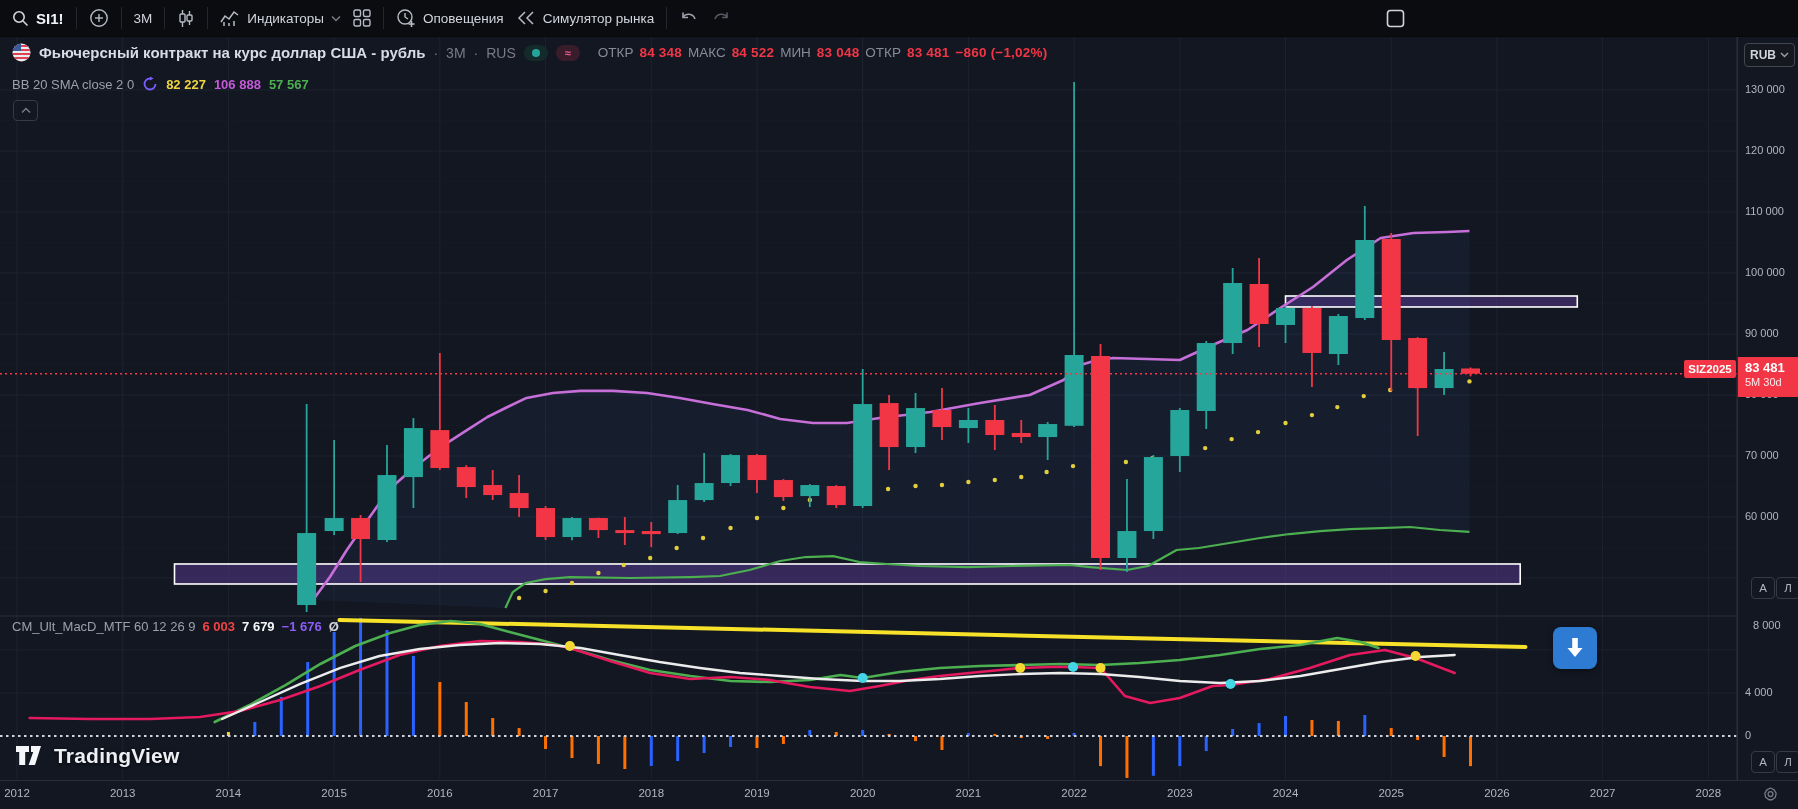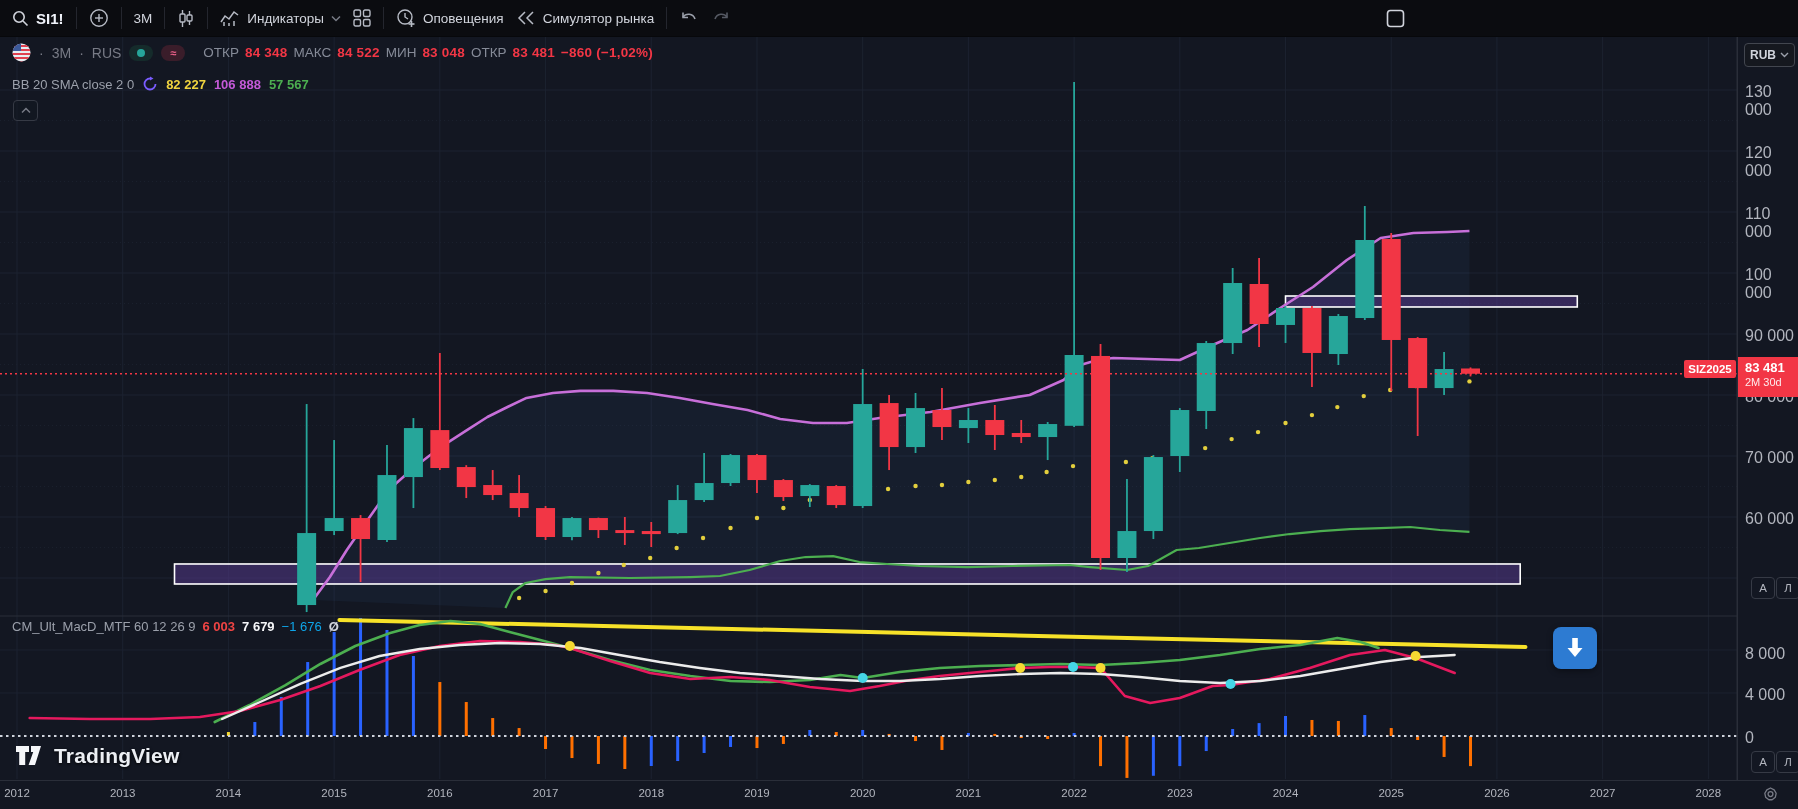--- a/index.html
+++ b/index.html
@@ -27,25 +27,25 @@
   #bb-row .lb{color:#9ba0ab;}
   #bb-row .v1{color:#f0d43f;font-weight:700;}
   #bb-row .v2{color:#c45ad8;font-weight:700;}
   #bb-row .v3{color:#4caf50;font-weight:700;}
   #collapse-btn{position:absolute;left:13px;top:100px;width:23px;height:19px;border:1px solid #363a45;border-radius:4px;
      display:flex;align-items:center;justify-content:center;color:#787b86;z-index:30;cursor:pointer;background:rgba(19,23,34,.6);}
   #macd-row{position:absolute;left:12px;top:619px;display:flex;align-items:center;gap:7px;z-index:30;font-size:13px;}
   #macd-row .lb{color:#9ba0ab;}
   #macd-row .p{color:#ef4444;font-weight:600;}
   #macd-row .w{color:#f5f6f9;font-weight:700;}
-  #macd-row .o{color:#0ea5e9;font-weight:400;}
+  #macd-row .o{color:#8b5cf6;font-weight:700;}
   #macd-row .z{color:#d1d4dc;font-weight:700;}
   
   #pricescale{position:absolute;left:1737px;top:37px;width:61px;height:743px;background:#131722;border-left:1px solid #2a2e39;z-index:20;}
-  .tick{position:absolute;left:7px;font-size:16px;color:#b2b5be;}
+  .tick{position:absolute;left:7px;font-size:11px;color:#b2b5be;}
   #rub-chip{position:absolute;left:1744px;top:43px;width:49px;height:22px;border:1px solid #42464f;border-radius:4px;z-index:25;
      display:flex;align-items:center;justify-content:center;gap:4px;color:#d1d4dc;font-size:12px;font-weight:600;cursor:pointer;background:#15181f;}
   #price-badge{position:absolute;left:1738px;top:357px;width:60px;height:40px;background:#f23645;z-index:26;color:#fff;padding-left:7px;box-sizing:border-box;}
   #price-badge .p{font-size:13px;font-weight:700;margin-top:3px;}
   #price-badge .c{font-size:11px;opacity:.9;margin-top:1px;}
   #contract-badge{position:absolute;left:1684px;top:360px;width:52px;height:18px;background:#f23645;border-radius:2px;z-index:26;
      color:#fff;font-size:11.5px;font-weight:700;display:flex;align-items:center;justify-content:center;}
   .al-btn{position:absolute;width:22px;height:20px;border:1px solid #363a45;border-radius:4px;display:flex;align-items:center;
      justify-content:center;font-size:11.5px;color:#b2b5be;z-index:27;cursor:pointer;background:rgba(19,23,34,.5);}
   
@@ -428,20 +428,21 @@
             <rect x="0" y="0" width="19" height="19" fill="#e8edf2"></rect>
             <rect x="0" y="2" width="19" height="2" fill="#e04050"></rect>
             <rect x="0" y="6" width="19" height="2" fill="#e04050"></rect>
             <rect x="0" y="10" width="19" height="2" fill="#e04050"></rect>
             <rect x="0" y="14" width="19" height="2" fill="#e04050"></rect>
             <rect x="0" y="18" width="19" height="1" fill="#e04050"></rect>
             <rect x="0" y="0" width="9" height="8" fill="#3c5a9a"></rect>
           </g>
         </svg>
     </span>
+    <span class="title">Фьючерсный контракт на курс доллар США - рубль</span>
     <span class="dim">·</span>
     <span class="dim">3M</span>
     <span class="dim">·</span>
     <span class="dim">RUS</span>
     <span class="statuspill">
         <span class="dot"></span>
       </span>
     <span class="delaypill">≈</span>
     <span class="ohlc">
       <span class="lb">ОТКР</span>
@@ -485,36 +486,36 @@
 
   <div id="pricescale">
       <span class="tick" style="top: 46px;">130 000</span>
       <span class="tick" style="top: 107.002px;">120 000</span>
       <span class="tick" style="top: 168.003px;">110 000</span>
       <span class="tick" style="top: 229.005px;">100 000</span>
       <span class="tick" style="top: 290.007px;">90 000</span>
       <span class="tick" style="top: 351.008px;">80 000</span>
       <span class="tick" style="top: 412.01px;">70 000</span>
       <span class="tick" style="top: 473.012px;">60 000</span>
-      <span class="tick" style="top: 608px;">8 000</span>
+      <span class="tick" style="top: 582px; margin-left: 8px;">8 000</span>
       <span class="tick" style="top: 648.998px;">4 000</span>
       <span class="tick" style="top: 692px;">0</span>
     </div>
   <div id="rub-chip">
     <span>RUB</span>
     <svg width="9" height="6" viewBox="0 0 9 6">
         <polyline points="1,1 4.5,4.5 8,1" fill="none" stroke="#9ba0ab" stroke-width="1.4"></polyline>
       </svg>
   </div>
   <div id="contract-badge">
     <span>SIZ2025</span>
   </div>
   <div id="price-badge">
     <div class="p">83 481</div>
-    <div class="c">2M 30d</div>
+    <div class="c">5M 30d</div>
   </div>
 
   <div class="al-btn" style="left:1751px;top:577px;">
       <span>А</span>
     </div>
   <div class="al-btn" style="left:1776px;top:577px;">
       <span>Л</span>
     </div>
   <div class="al-btn" style="left:1751px;top:751px;">
       <span>А</span>

